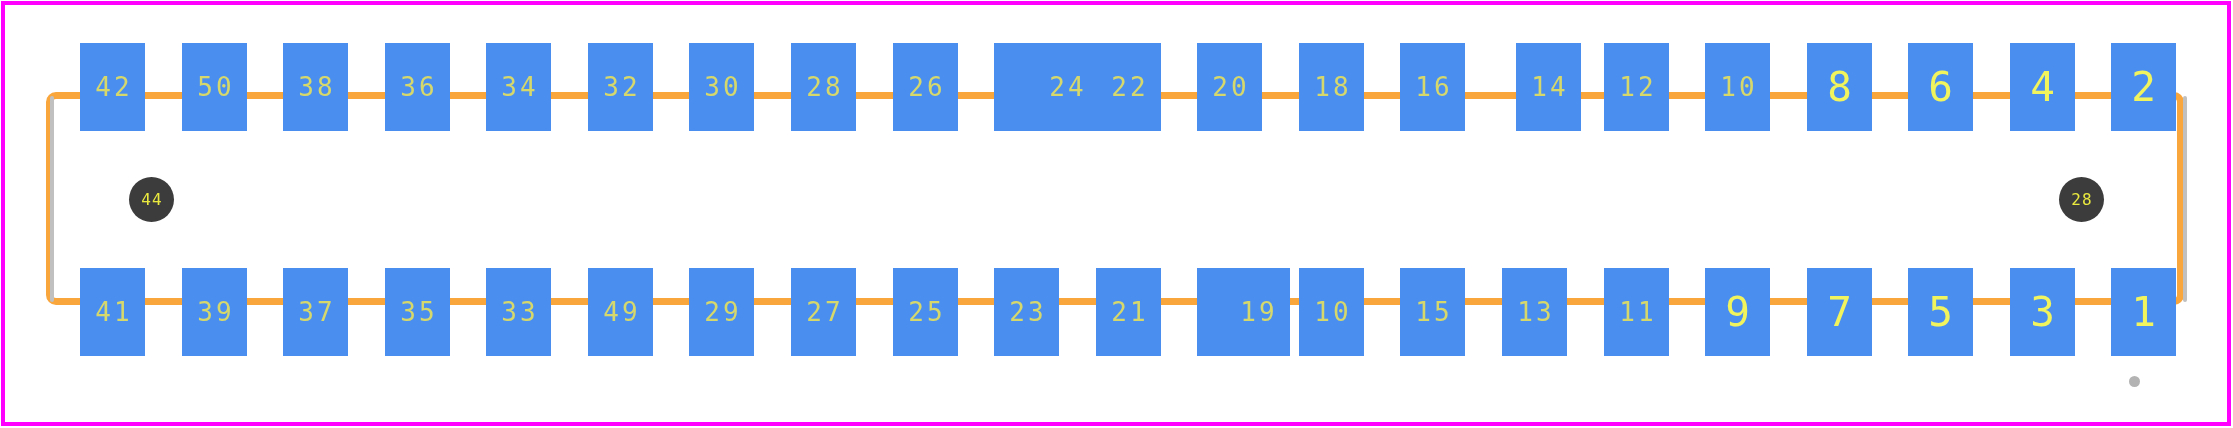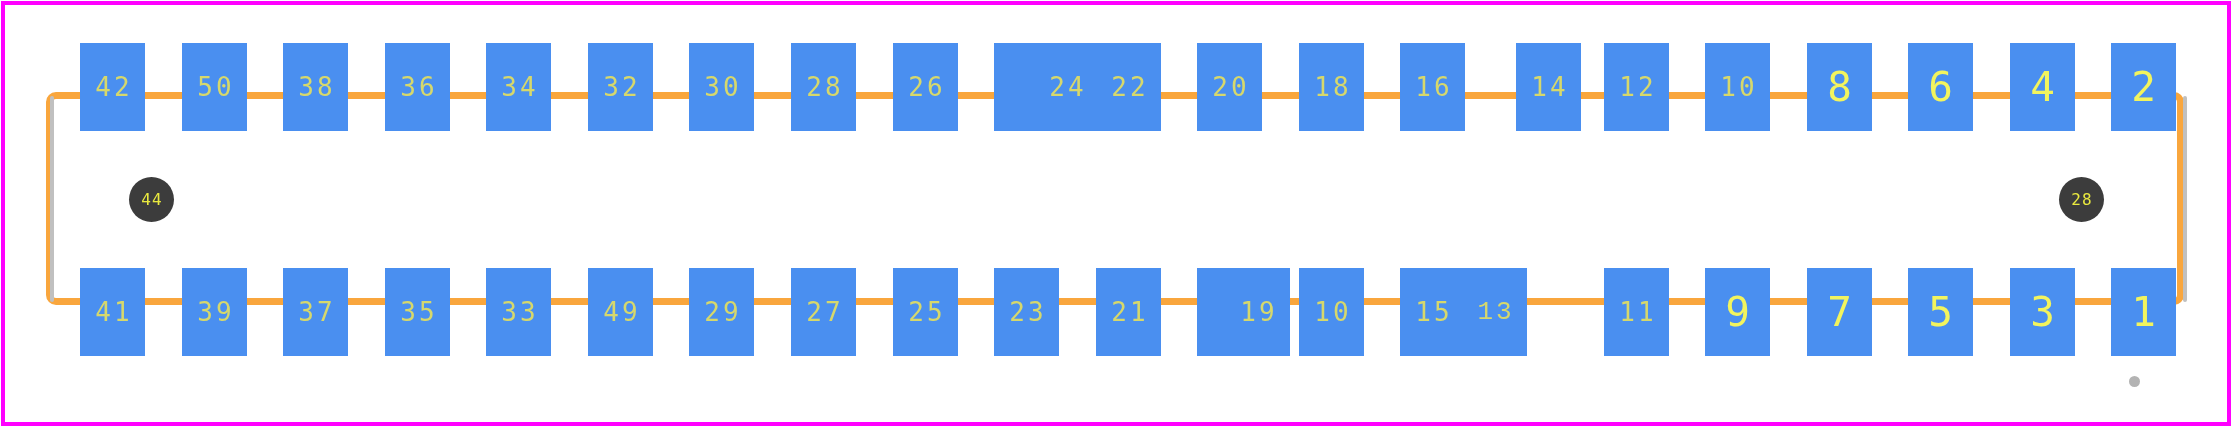--- a/index.html
+++ b/index.html
@@ -182,21 +182,21 @@
       </div>
       <div class="pad pad-bottom" style="left: 1197px; padding-left: 28px;">
         <span class="pin-label">19</span>
       </div>
       <div class="pad pad-bottom" style="left: 1299px;">
         <span class="pin-label">10</span>
       </div>
       <div class="pad pad-bottom" style="left: 1400px;">
         <span class="pin-label">15</span>
       </div>
-      <div class="pad pad-bottom" style="left: 1462px; font-family: Liberation Mono, monospace;">
+      <div class="pad pad-bottom" style="left: 1502px;">
         <span class="pin-label">13</span>
       </div>
       <div class="pad pad-bottom" style="left: 1604px;">
         <span class="pin-label">11</span>
       </div>
       <div class="pad pad-bottom" style="left: 1705px;">
         <span class="pin-label large">9</span>
       </div>
       <div class="pad pad-bottom" style="left: 1807px;">
         <span class="pin-label large">7</span>

